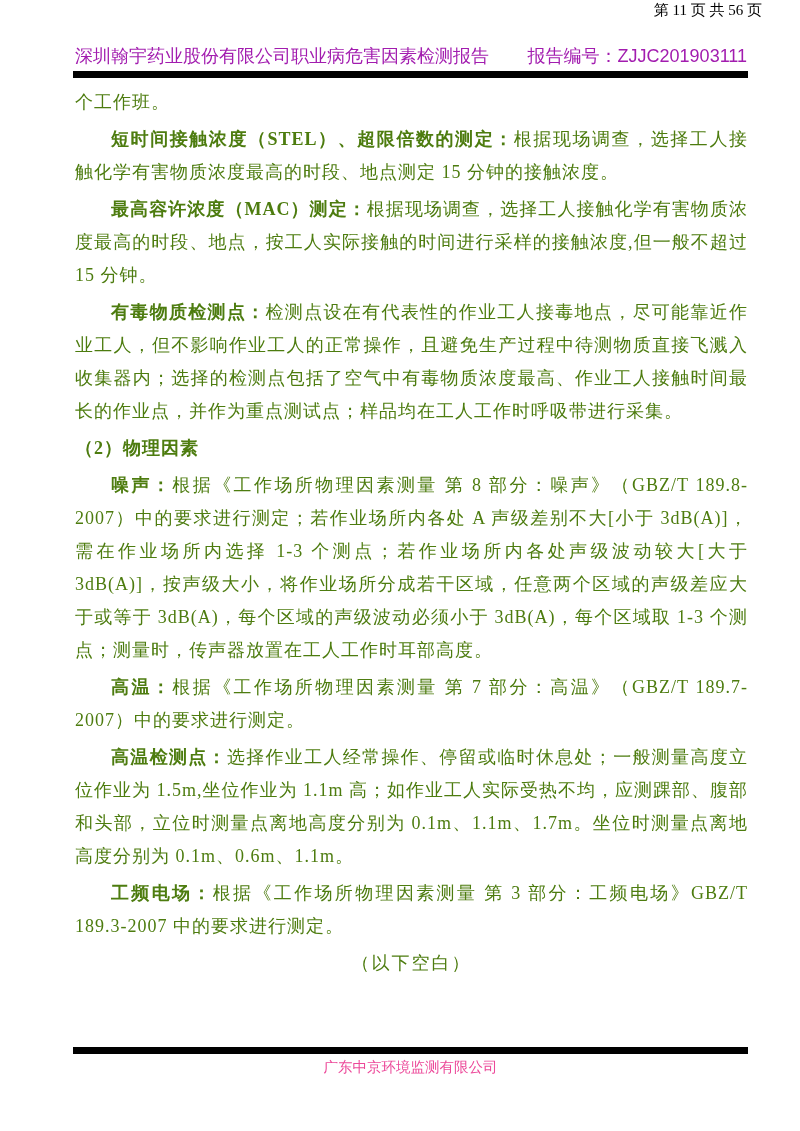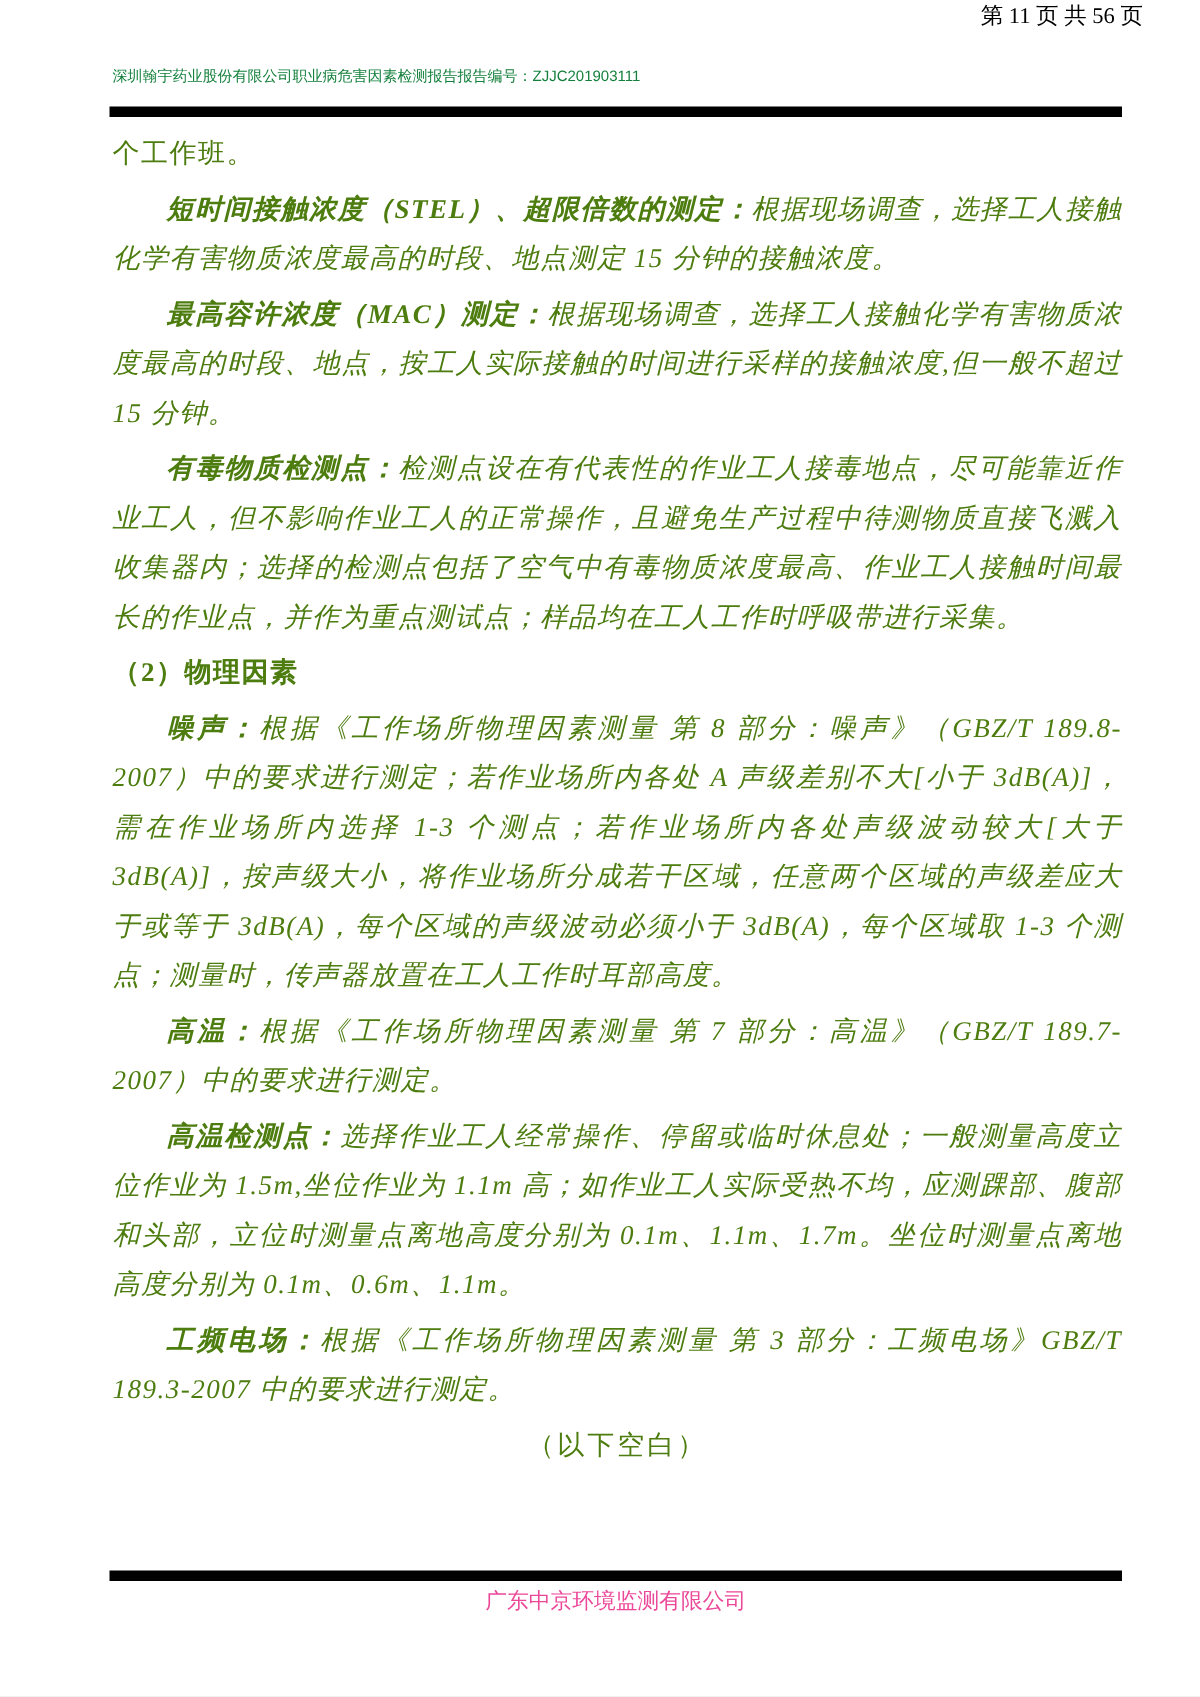--- a/index.html
+++ b/index.html
@@ -10,45 +10,46 @@
     margin: 0 auto;
     background: #ffffff;
     color: #1f1f1f;
     overflow: hidden;
   }
   
   .header-row {
     position: absolute;
     top: 44px; left: 75px; right: 53px;
     display: flex;
+    justify-content: space-between;
     align-items: baseline;
     font-family: "Liberation Sans", "DejaVu Sans", sans-serif;
-    font-size: 10px;
-    color: #15803d;
+    font-size: 18px;
+    color: #a21caf;
   }
   .header-rule {
     position: absolute;
     top: 71px; left: 73px; right: 52px;
     height: 7px;
     background: #000;
   }
   
   .content {
     position: absolute;
     top: 86px; left: 75px;
     width: 673px;
     font-family: "Liberation Serif", "DejaVu Serif", serif;
     font-size: 18px;
     line-height: 33px;
     letter-spacing: 1px;
     text-align: justify;
     color: #4d7c0f;
   }
   .content p { margin: 0 0 4px 0; }
-  .para { text-indent: 2em; font-style: italic; }
+  .para { text-indent: 2em; }
   .cont { text-indent: 0; }
   .heading {
     font-weight: bold;
     text-indent: 0;
     margin-top: 2px;
   }
   .para b { font-weight: bold; }
   .blank-note {
     text-align: center;
     text-indent: 0;

